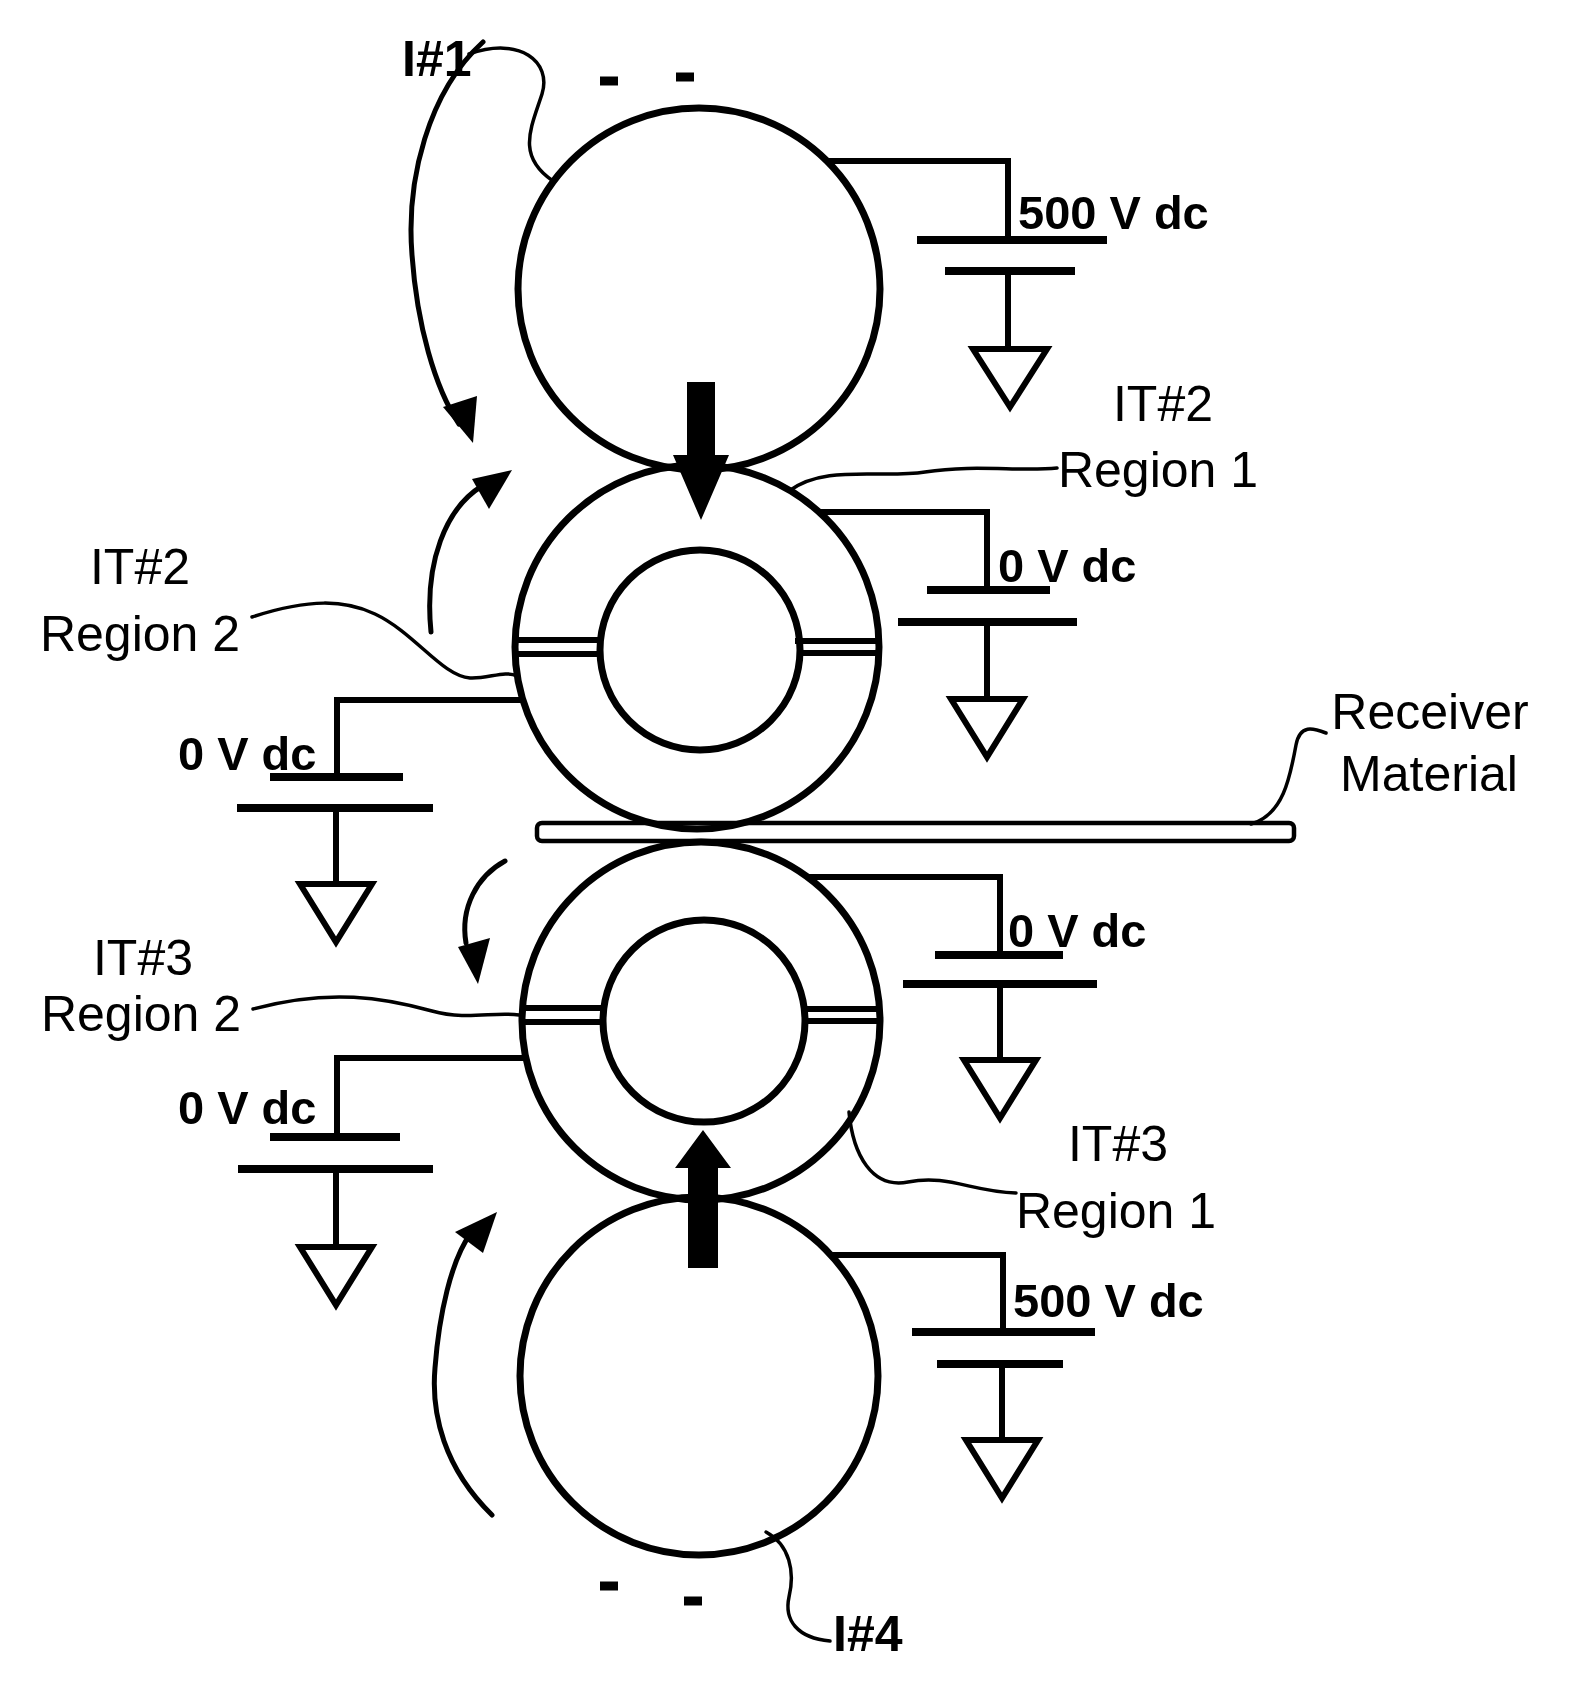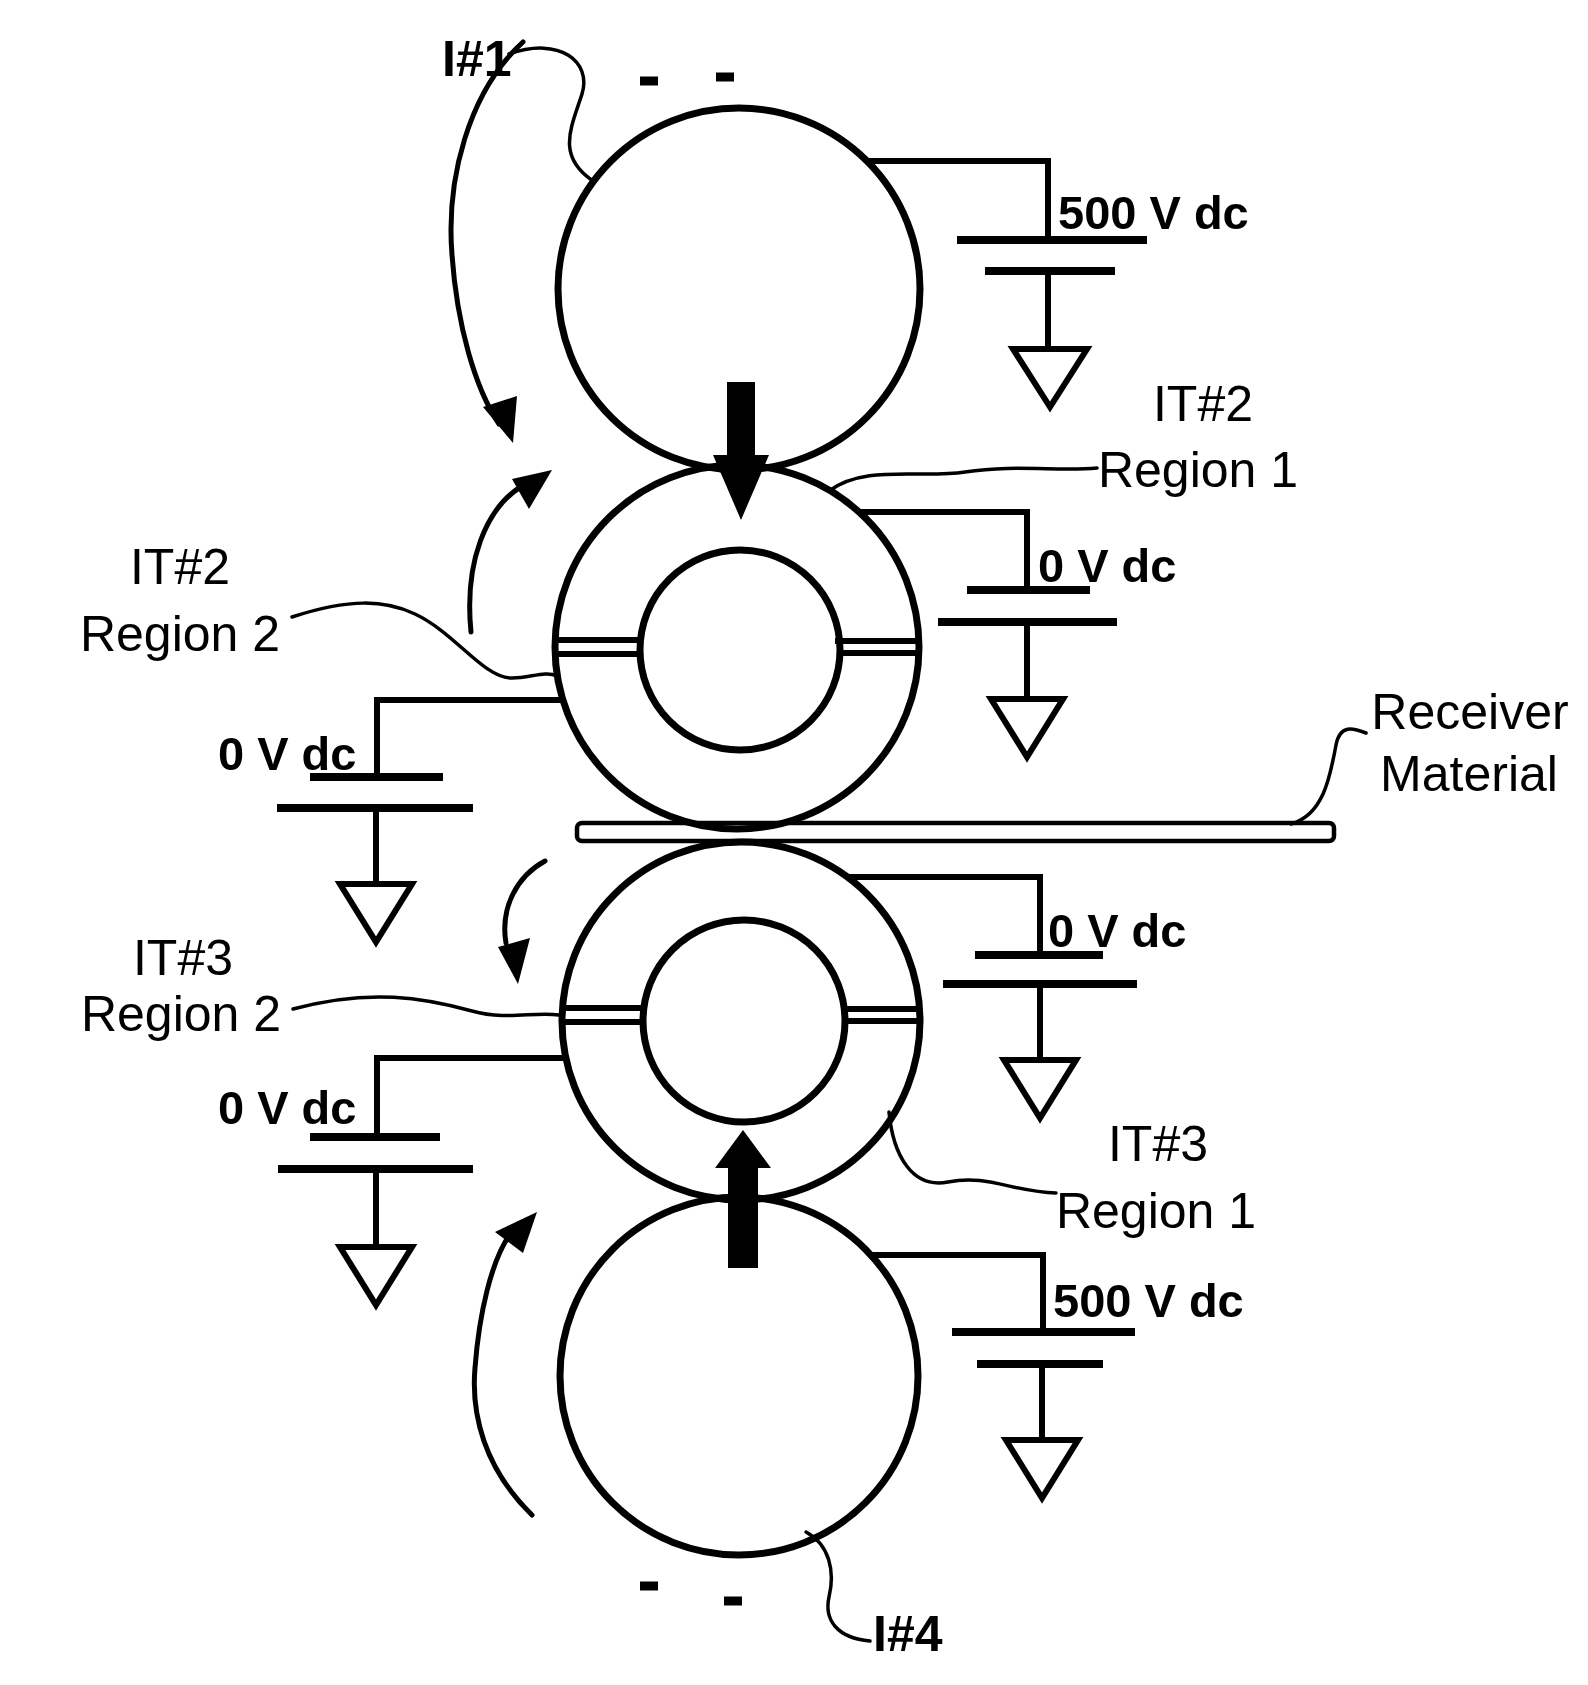--- a/index.html
+++ b/index.html
@@ -1,17 +1,17 @@
 <!DOCTYPE html>
 <html style="--ink: #000000; --paper: #ffffff;"><head>
 <meta charset="utf-8">
 <style>
   :root { --ink:#000000; --paper:#ffffff; }
   html,body { margin:0; padding:0; background:var(--paper); }
-  .stage { position:relative; width:1288px; height:1685px; background:var(--paper);margin-left:40px; }
+  .stage { position:relative; width:1288px; height:1685px; background:var(--paper); }
   svg { display:block; }
   .drum        { fill:none; stroke:var(--ink); stroke-width:7; }
   .split       { stroke:var(--ink); stroke-width:6; fill:none; }
   .wire        { fill:none; stroke:var(--ink); stroke-width:6; }
   .bat-bar     { stroke:var(--ink); stroke-width:8; fill:none; }
   .gnd-tri     { fill:none; stroke:var(--ink); stroke-width:6; stroke-linejoin:miter; }
   .leader      { fill:none; stroke:var(--ink); stroke-width:3.5; stroke-linecap:round; }
   .rot-arc     { fill:none; stroke:var(--ink); stroke-width:5; stroke-linecap:round; }
   .rot-head    { fill:var(--ink); stroke:none; }
   .fat-arrow   { fill:var(--ink); stroke:none; }

